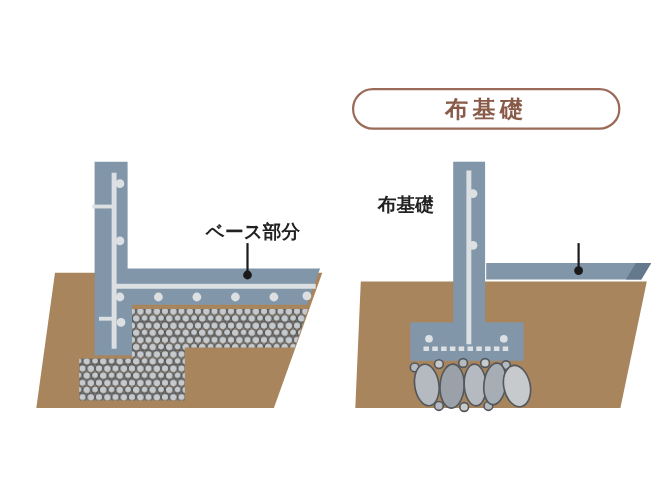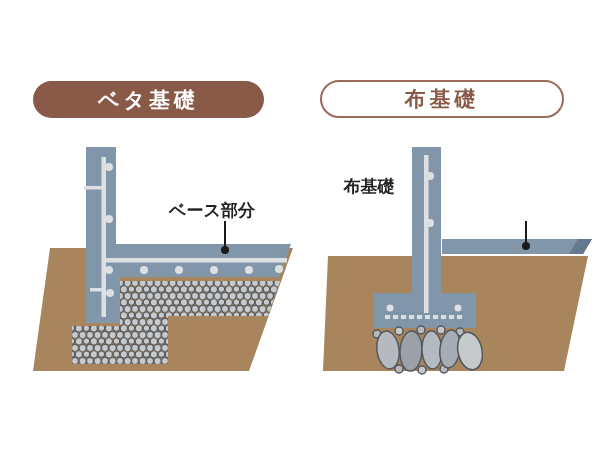--- a/index.html
+++ b/index.html
@@ -31,31 +31,30 @@
   }
   .badge-outline{
     left:320px;top:80px;width:244px;height:38px;
     background:#fff;border:2.5px solid var(--c-badge-outline,#9b6a58);
     color:var(--c-badge-brown,#8a5a49);
   }
   .callout{
     position:absolute;color:var(--c-text,#222);font-weight:600;
     text-align:center;white-space:nowrap;
   }
-  .callout-base{left:142px;top:199px;width:140px;font-size:17px;}
+  .callout-base{left:160px;top:199px;width:140px;font-size:17px;}
   .callout-strip{left:334px;top:175px;width:70px;font-size:17px;}
   .callout-moist{left:453px;top:202px;width:140px;font-size:16px;}
   svg.diagram{position:absolute;left:0;top:0;}
 </style>
 </head>
 <body>
 
 <div class="stage">
 
-  <div class="badge badge-solid">ベタ基礎</div>
   <div class="badge badge-outline">布基礎</div>
 
   <svg class="diagram" width="600" height="450" viewBox="0 0 600 450" xmlns="http://www.w3.org/2000/svg">
     <defs>
       <pattern id="gravelPat" width="15" height="13" patternUnits="userSpaceOnUse">
         <rect width="15" height="13" fill="var(--c-soil,#a8855c)"></rect>
         <g fill="var(--c-stone-fill,#c6cacd)" stroke="var(--c-stone-outline,#54585c)" stroke-width="1.1">
           <circle cx="3.8" cy="3.4" r="3.6"></circle>
           <circle cx="11.4" cy="3.1" r="3.2"></circle>
           <circle cx="0" cy="9.9" r="3.4"></circle>

